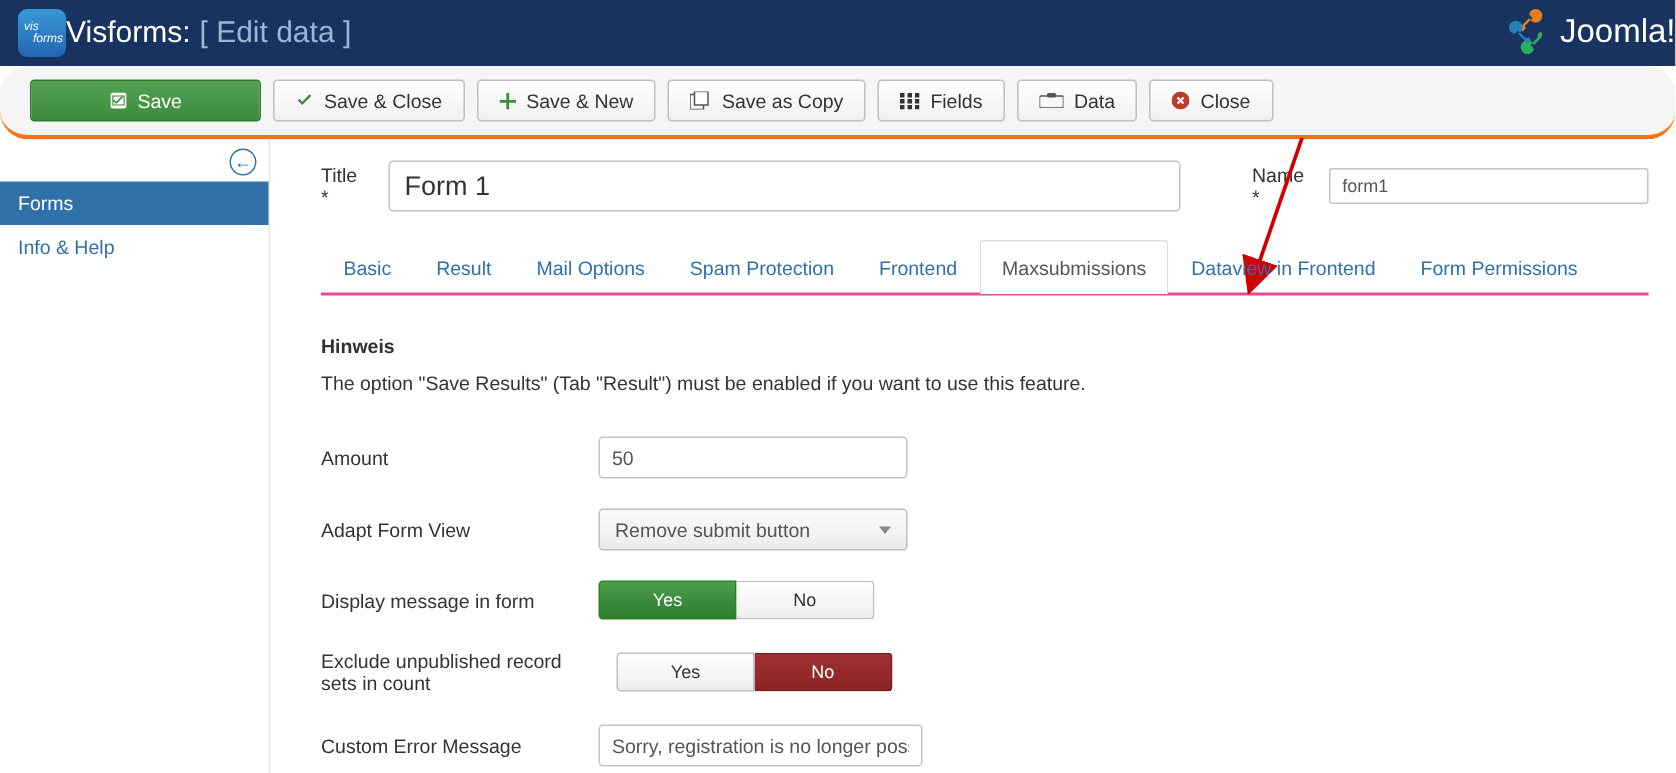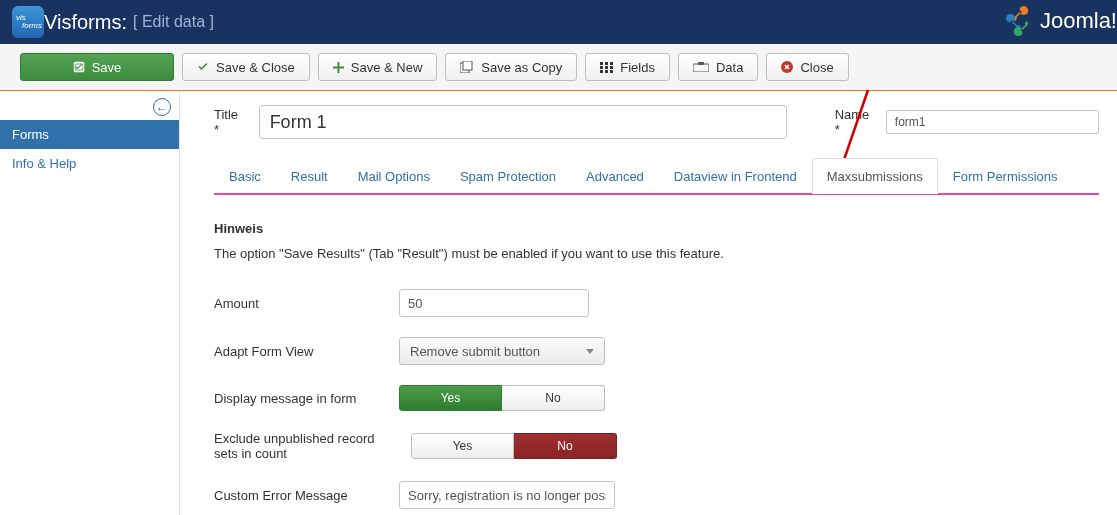--- a/index.html
+++ b/index.html
@@ -3,27 +3,27 @@
 <meta charset="utf-8">
 <style>
   * { box-sizing: border-box; margin: 0; padding: 0; font-family: Arial, Helvetica, sans-serif; }
   body { background: #fff; width: 1117px; }
 
   .topbar { background: #18335f; height: 44px; display: flex; align-items: center; padding: 0 12px 0 12px; color: #fff; position: relative; }
   .brand-logo { width: 32px; height: 32px; background: linear-gradient(#3b97d6,#2166b3); border-radius: 6px; display: flex; flex-direction: column; align-items: center; justify-content: center; font-size: 8px; font-style: italic; color: #fff; line-height: 8px; }
   .brand-logo .l1 { align-self: flex-start; padding-left: 4px; }
   .brand-logo .l2 { align-self: flex-end; padding-right: 2px; }
   .top-title { font-size: 20px; font-weight: 400; }
-  .top-sub { font-size: 16px; color: #9fb4d6; margin-left: 6px; }
+  .top-sub { font-size: 20px; color: #9fb4d6; margin-left: 6px; }
   .top-right { position: absolute; right: 0; top: 6px; display: flex; align-items: center; }
   .joomla-mark { display: flex; align-items: center; }
   .joomla-mark svg { width: 30px; height: 30px; }
   .joomla-text { font-size: 22px; color: #fff; margin-left: 4px; }
 
-  .toolbar { background: #f5f5f5; border-bottom: 1px solid #f97316; padding: 9px 0 9px 20px; display: flex; gap: 8px; }
+  .toolbar { background: #f5f5f5; border-bottom: 3px solid #f97316; padding: 9px 0 9px 20px; display: flex; gap: 8px; border-radius: 19px; }
   .btn { background: linear-gradient(#fff,#f0f0f0); border: 1px solid #bfbfbf; border-radius: 3px; height: 28px; padding: 0 14px; display: inline-flex; align-items: center; gap: 7px; font-size: 13px; color: #333; cursor: pointer; }
   .btn.primary { background: linear-gradient(#54a354,#3d8b3d); border-color: #2f7a2f; color: #fff; width: 154px; justify-content: center; }
   .btn .icon { display: inline-flex; }
   .ico-check { width: 12px; height: 12px; }
   .ico-plus { width: 11px; height: 11px; }
 
   .main { display: flex; }
   .sidebar { width: 180px; border-right: 1px solid #e5e5e5; }
   .collapse-row { text-align: right; padding: 6px 8px 4px 0; }
   .collapse-btn { width: 18px; height: 18px; border: 1px solid #3071a9; border-radius: 50%; display: inline-flex; align-items: center; justify-content: center; color: #3071a9; font-size: 12px; cursor: pointer; }
@@ -41,27 +41,27 @@
   .tabs { display: flex; border-bottom: 2px solid #ec4899; font-size: 13px; }
   .tab { padding: 10px 14px; color: #3071a9; cursor: pointer; border: 1px solid transparent; border-bottom: none; position: relative; bottom: -1px; }
   .tab.active { color: #555; border-color: #ddd #ddd #fff; border-radius: 3px 3px 0 0; background: #fff; }
 
   .pane { padding-top: 26px; }
   .hint-head { font-weight: bold; font-size: 13px; color: #303030; margin-bottom: 10px; }
   .hint-body { font-size: 13px; color: #333; margin-bottom: 28px; }
 
   .field { display: flex; align-items: center; margin-bottom: 20px; }
   .field .lbl { width: 185px; }
-  .txt { width: 190px; height: 28px; border: 1px solid #c5c5c5; border-radius: 3px; padding: 0 8px; font-size: 13px; color: #555; }
+  .txt { width: 206px; height: 28px; border: 1px solid #c5c5c5; border-radius: 3px; padding: 0 8px; font-size: 13px; color: #555; }
   .txt.wide { width: 216px; }
   .select { width: 206px; height: 28px; border: 1px solid #bfbfbf; border-radius: 3px; background: linear-gradient(#fbfbfb,#ebebeb); display: flex; align-items: center; justify-content: space-between; padding: 12px 10px; font-size: 13px; color: #555; cursor: pointer; }
   .select .caret { width: 0; height: 0; border-left: 4px solid transparent; border-right: 4px solid transparent; border-top: 5px solid #888; }
 
   .radiogrp { display: flex; }
-  .rbtn { width: 103px; height: 26px; display: flex; align-items: center; justify-content: center; border: 1px solid #bfbfbf; font-size: 12px; color: #333; cursor: pointer; background: linear-gradient(#fff,#eee); }
+  .rbtn { width: 92px; height: 26px; display: flex; align-items: center; justify-content: center; border: 1px solid #bfbfbf; font-size: 12px; color: #333; cursor: pointer; background: linear-gradient(#fff,#eee); }
   .rbtn:first-child { border-radius: 3px 0 0 3px; }
   .rbtn:last-child { border-radius: 0 3px 3px 0; border-left: none; }
   .rbtn.sel-green { background: linear-gradient(#4a9d4a,#2f7d2f); color: #fff; border-color: #2f7d2f; }
   .rbtn.sel-red { background: linear-gradient(#a03030,#8a2424); color: #fff; border-color: #7a1f1f; }
   .radiogrp.shift { margin-left: 12px; }
 
   .arrow { position: absolute; left: 646px; top: -6px; pointer-events: none; }
 </style>
 </head>
 <body>
@@ -194,23 +194,23 @@
         <span class="lbl">Name *</span>
         <input class="name-input" value="form1" style="">
       </div>
     </div>
 
     <div class="tabs">
       <div class="tab"><span>Basic</span></div>
       <div class="tab"><span>Result</span></div>
       <div class="tab"><span>Mail Options</span></div>
       <div class="tab"><span>Spam Protection</span></div>
-      <div class="tab"><span>Advanced</span></div>
+      <div class="tab"><span>Frontend</span></div>
+      <div class="tab active"><span>Maxsubmissions</span></div>
       <div class="tab"><span>Dataview in Frontend</span></div>
-      <div class="tab active"><span>Maxsubmissions</span></div>
       <div class="tab"><span>Form Permissions</span></div>
     </div>
 
     <div class="pane">
       <div class="hint-head">Hinweis</div>
       <div class="hint-body">The option "Save Results" (Tab "Result") must be enabled if you want to use this feature.</div>
 
       <div class="field">
         <span class="lbl">Amount</span>
         <input class="txt" value="50" style="">

